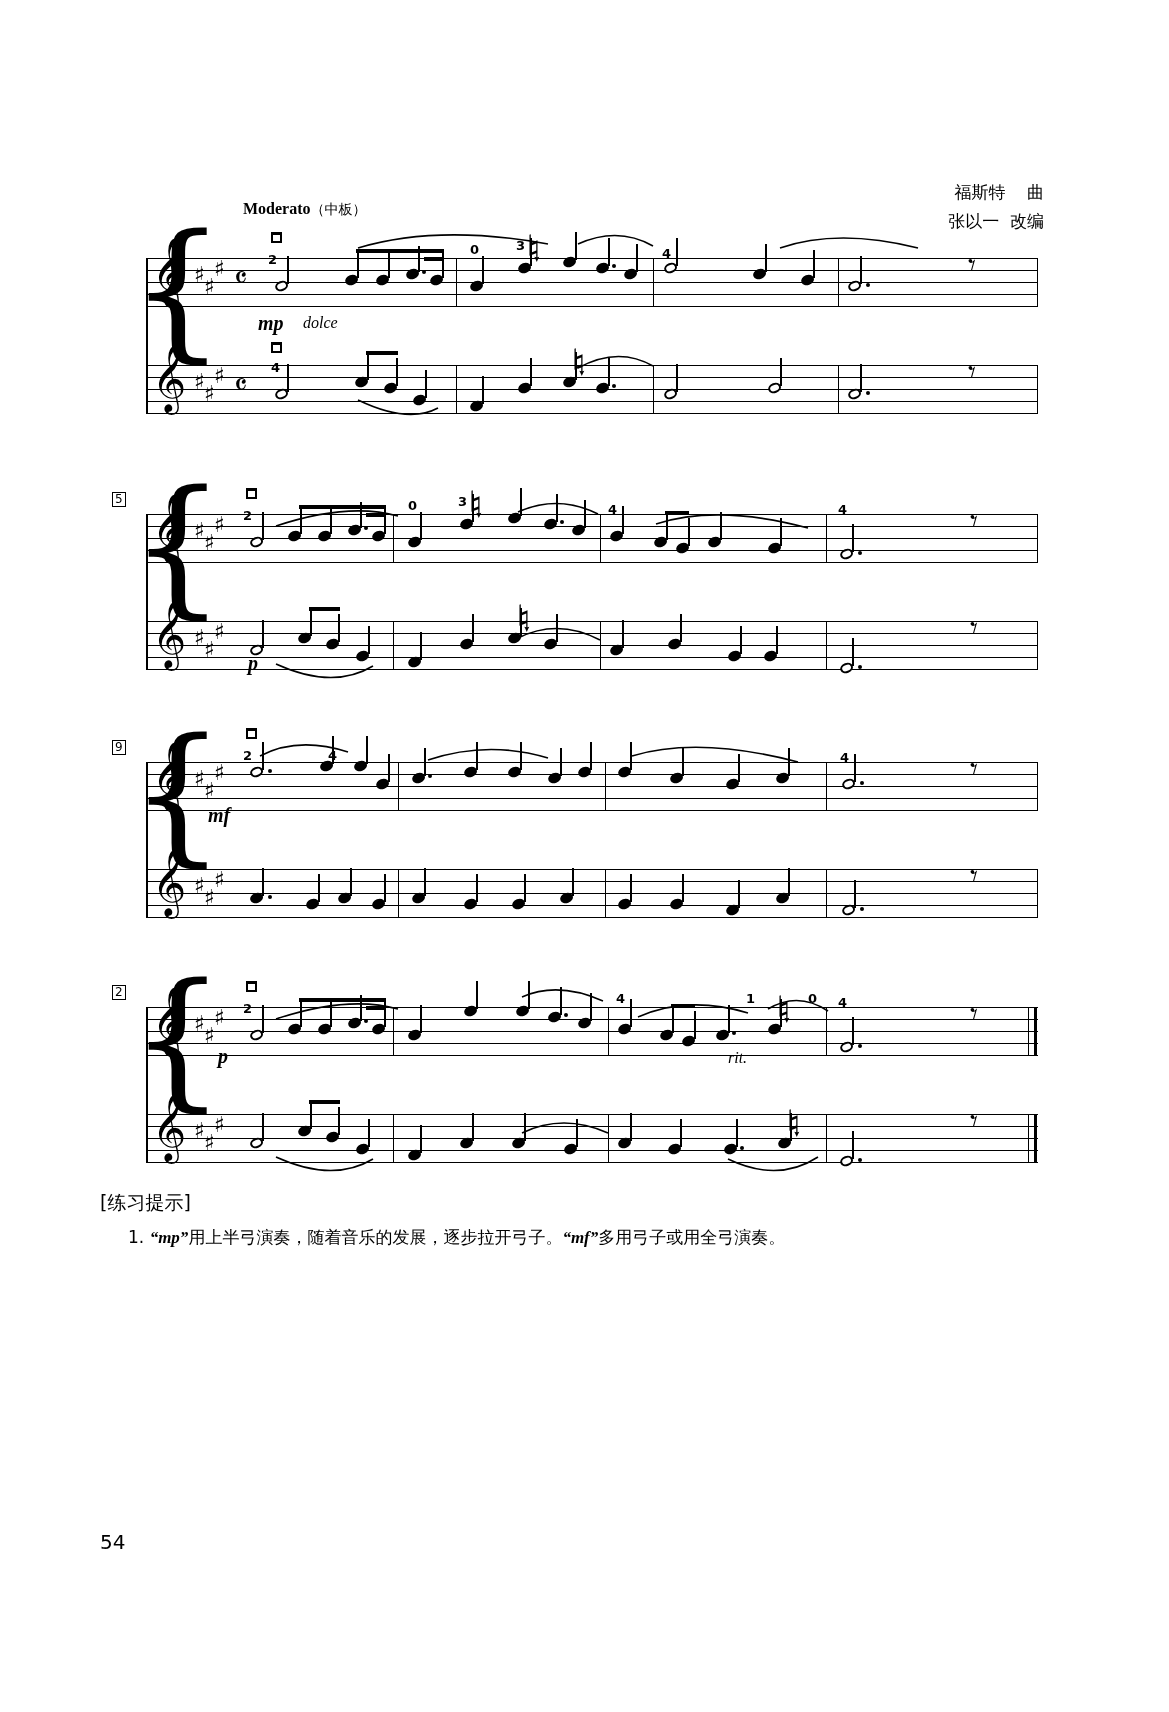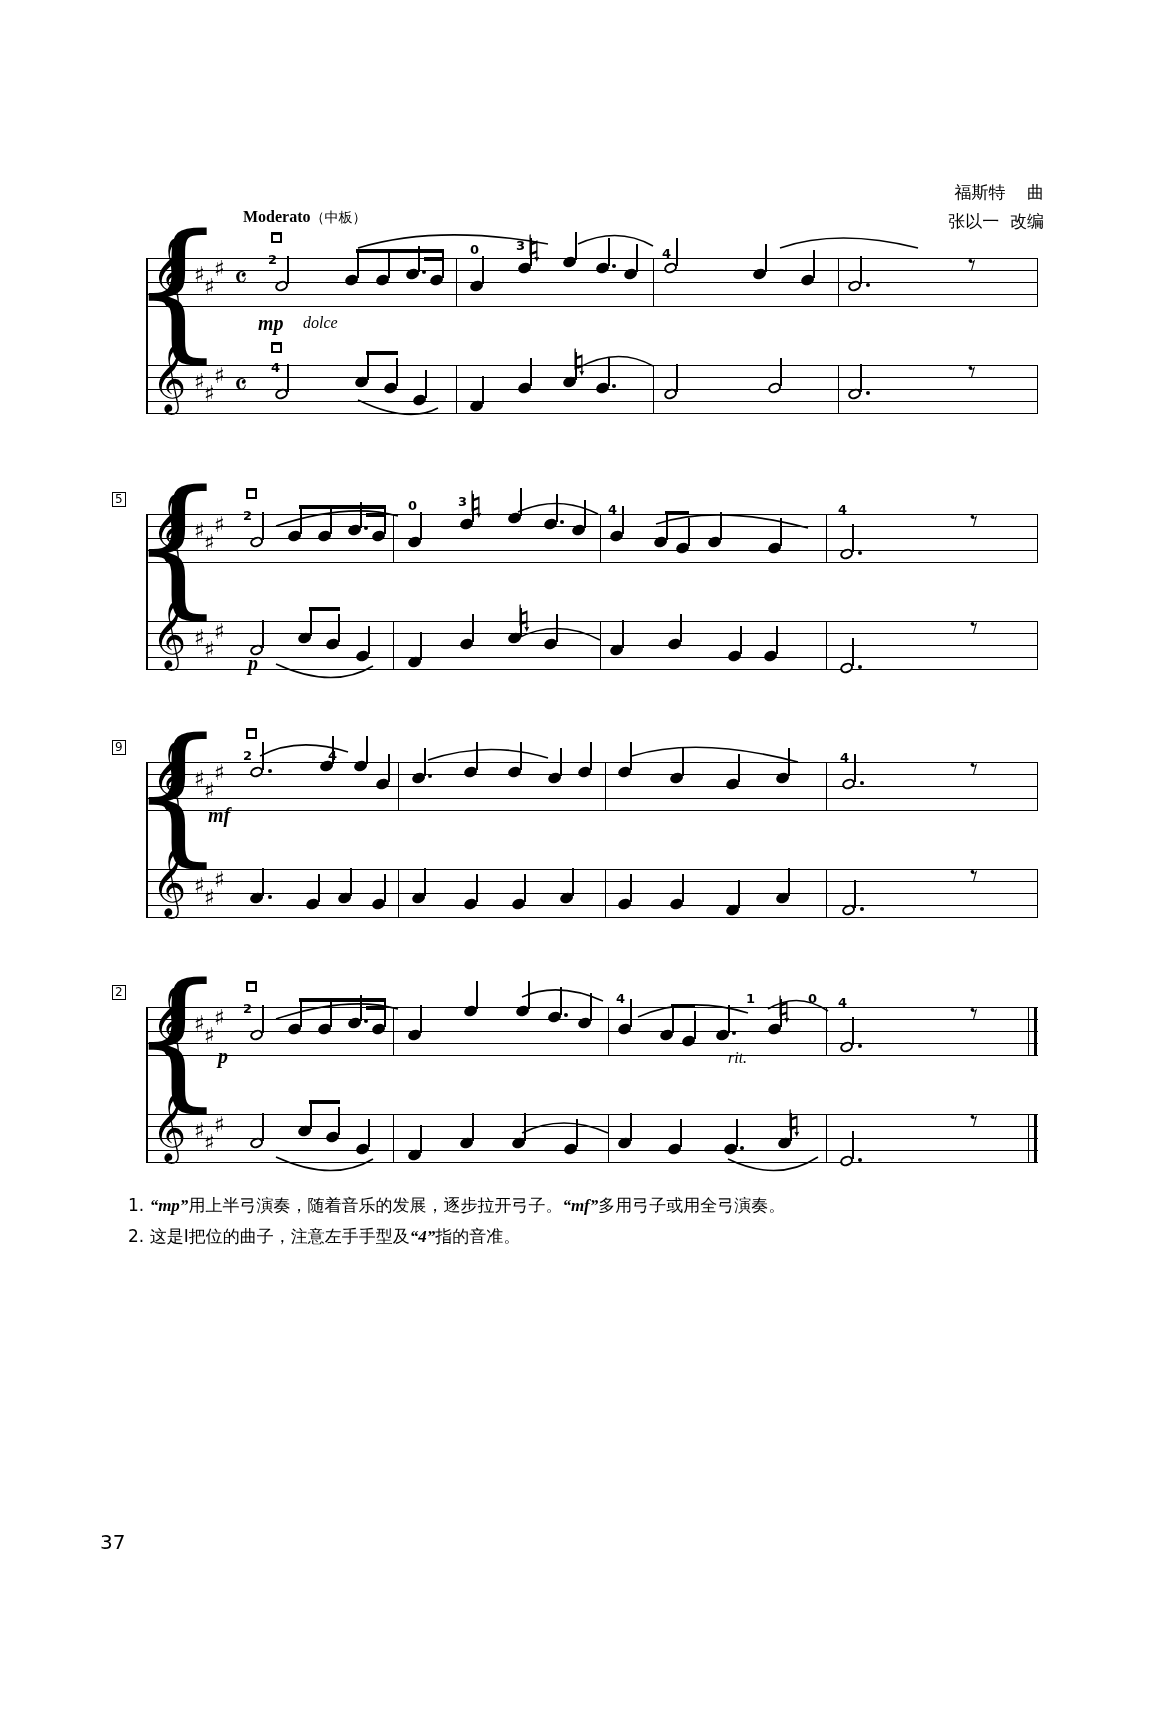--- a/index.html
+++ b/index.html
@@ -43,21 +43,21 @@
     font-family: "DejaVu Sans", sans-serif;
     text-align: right;
   }
   .credits .line {
     white-space: pre;
   }
 
   
   .tempo {
     position: absolute;
-    top: 208px;
+    top: 200px;
     left: 243px;
     font-size: 16px;
     font-family: "Liberation Serif", serif;
   }
   .tempo b { font-size: 16px; }
   .tempo span { font-size: 14px; font-family: "DejaVu Sans", sans-serif; }
 
   
   .system {
     position: absolute;
@@ -810,25 +810,22 @@
       <path d="M414 52 Q450 36 495 56" stroke="#000" fill="none" stroke-width="1.6"></path>
       <path d="M530 72 Q580 50 640 68" stroke="#000" fill="none" stroke-width="1.6"></path>
       <path d="M660 64 Q690 46 720 66" stroke="#000" fill="none" stroke-width="1.6"></path>
       <path d="M168 212 Q225 238 265 214" stroke="#000" fill="none" stroke-width="1.6"></path>
       <path d="M414 188 Q455 168 500 188" stroke="#000" fill="none" stroke-width="1.6"></path>
       <path d="M620 214 Q670 238 710 212" stroke="#000" fill="none" stroke-width="1.6"></path>
     </svg>
   </div>
 
   <div class="tips">
+    <div class="tips-head">[练习提示]</div>
     <div class="tips-item">
       <span>1.</span>
       <span><span class="sym">“mp”</span>用上半弓演奏，随着音乐的发展，逐步拉开弓子。<span class="sym">“mf”</span>多用弓子或用全弓演奏。</span>
     </div>
-    <div class="tips-item">
-      <span>2.</span>
-      <span>这是I把位的曲子，注意左手手型及<span class="sym">“4”</span>指的音准。</span>
-    </div>
   </div>
 
-  <div class="pagenum">37</div>
+  <div class="pagenum">54</div>
 
 </div>
 
 </body></html>

